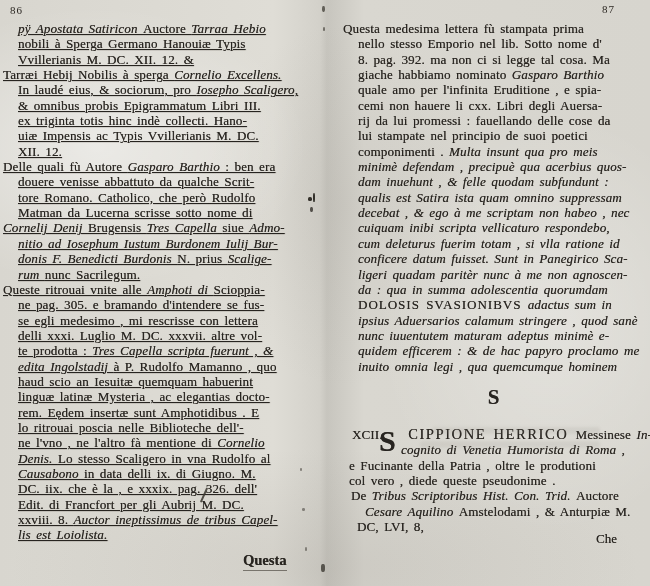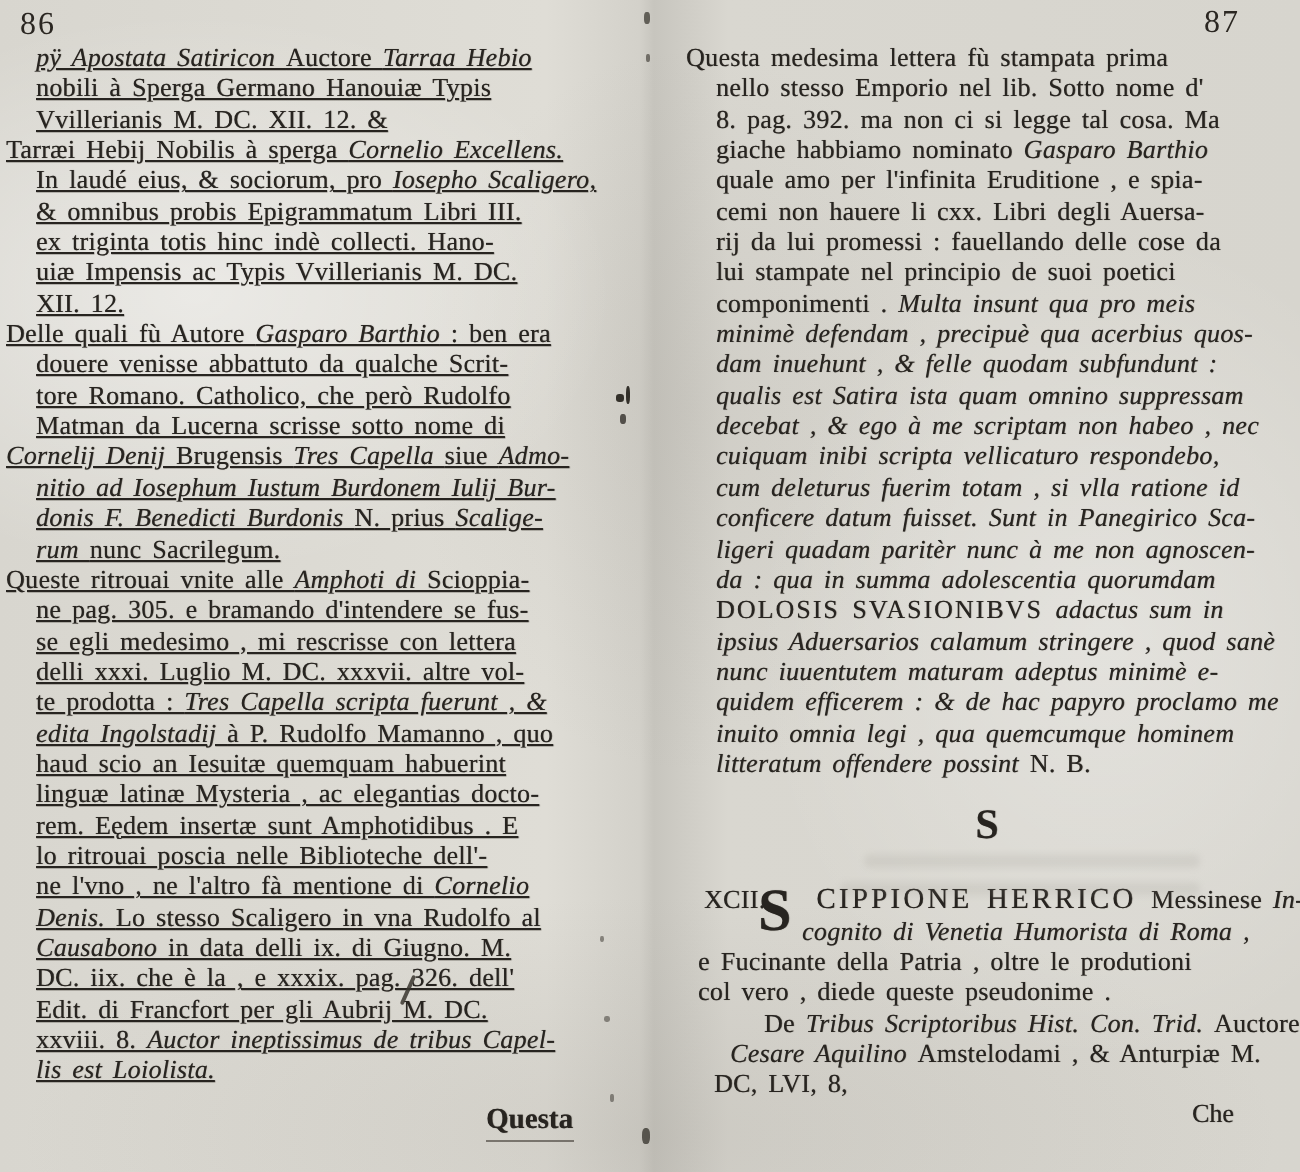--- a/index.html
+++ b/index.html
@@ -12,39 +12,39 @@
     position:relative;width:650px;height:586px;
     color:#272420;
     background:
       radial-gradient(ellipse 300px 200px at 15% 25%, rgba(255,255,255,.45), transparent 70%),
       radial-gradient(ellipse 250px 300px at 85% 55%, rgba(255,255,255,.30), transparent 70%),
       radial-gradient(ellipse 420px 160px at 50% 97%, rgba(150,146,138,.20), transparent 75%),
       radial-gradient(ellipse 200px 260px at 53% 35%, rgba(150,146,138,.14), transparent 70%),
       linear-gradient(90deg,#d8d6cf 0%,#dfddd6 42%,#d3d1ca 49.2%,#c7c5be 50.3%,#d9d7d0 56%,#d7d5ce 100%);
   }
   .pagenum{
-    position:absolute;font-size:16px;letter-spacing:1px;
+    position:absolute;font-size:11px;letter-spacing:1px;
     color:#2b2722;
   }
   .pagenum.left{left:10px;top:4px;}
   .pagenum.right{left:602px;top:3px;}
   .textblock{
     position:absolute;top:21px;
     font-size:13px;line-height:15.35px;
     letter-spacing:0.15px;word-spacing:2px;
     text-shadow:0.2px 0.2px 0.35px rgba(40,34,26,0.65);
   }
   #left-block{left:3px;width:322px;text-decoration:underline;}
   #right-block{left:343px;width:302px;}
   .line{white-space:nowrap;height:15.35px;overflow:visible;}
   
   .cont .line{padding-left:15px;}
   .hang .line{padding-left:15px;}
   .hang .line:first-child{padding-left:0;}
-  .hang2 .line:nth-child(1){padding-left:8px;margin-left:31px;}
+  .hang2 .line:nth-child(1){padding-left:8px;}
   .hang2 .line:nth-child(2){padding-left:22px;}
   .hang2 .line:nth-child(3){padding-left:14px;}
   .sect{text-align:center;margin-top:13px;margin-bottom:19px;}
   .sect .line{height:21px;line-height:21px;font-size:21px;letter-spacing:1px;font-weight:bold;}
   .xcii{position:relative;}
   .xcii .line{padding-left:6px;}
   .xcii .line:first-child{padding-left:9px;}
   .xcii .line.dcind{padding-left:58px;}
   
   .seg-i{font-style:italic;}
@@ -54,21 +54,21 @@
   .seg-d{
     position:absolute;left:36px;top:0px;
     font-size:30px;line-height:28px;font-weight:bold;
     letter-spacing:0;
   }
   .catchword{
     position:absolute;font-size:14.5px;font-weight:bold;
     text-shadow:0.2px 0.2px 0.4px rgba(40,34,26,0.7);
   }
   .catchword.left{left:243px;top:552px;border-bottom:1px solid rgba(45,40,32,.55);padding-bottom:1px;}
-  .catchword.right{left:596px;top:549px;font-size:13px;font-weight:normal;}
+  .catchword.right{left:596px;top:531px;font-size:13px;font-weight:normal;}
   
   .speck{position:absolute;background:#33302a;border-radius:40%;}
   .spk1{left:308px;top:197px;width:4px;height:4px;}
   .spk2{left:313px;top:193px;width:2px;height:9px;}
   .spk3{left:310px;top:207px;width:3px;height:5px;opacity:.8;}
   .spk4{left:322px;top:6px;width:3px;height:6px;opacity:.7;}
   .spk5{left:323px;top:27px;width:2px;height:4px;opacity:.6;}
   .spk6{left:321px;top:564px;width:4px;height:8px;opacity:.75;}
   .spk7{left:300px;top:468px;width:2px;height:3px;opacity:.5;}
   .spk8{left:302px;top:508px;width:3px;height:3px;opacity:.5;}
@@ -156,21 +156,20 @@
         <div class="line"><span class="seg-i">cuiquam inibi scripta vellicaturo respondebo,</span></div>
         <div class="line"><span class="seg-i">cum deleturus fuerim totam , si vlla ratione id</span></div>
         <div class="line"><span class="seg-i">conficere datum fuisset. Sunt in Panegirico Sca-</span></div>
         <div class="line"><span class="seg-i">ligeri quadam paritèr nunc à me non agnoscen-</span></div>
         <div class="line"><span class="seg-i">da : qua in summa adolescentia quorumdam</span></div>
         <div class="line"><span class="seg-c">DOLOSIS SVASIONIBVS </span><span class="seg-i">adactus sum in</span></div>
         <div class="line"><span class="seg-i">ipsius Aduersarios calamum stringere , quod sanè</span></div>
         <div class="line"><span class="seg-i">nunc iuuentutem maturam adeptus minimè e-</span></div>
         <div class="line"><span class="seg-i">quidem efficerem : &amp; de hac papyro proclamo me</span></div>
         <div class="line"><span class="seg-i">inuito omnia legi , qua quemcumque hominem</span></div>
-        <div class="line"><span class="seg-i">litteratum offendere possint </span><span class="seg-r">N. B.</span></div>
       </div>
       <div class="block sect">
         <div class="line"><span class="seg-r">S</span></div>
       </div>
       <div class="block xcii">
         <div class="line"><span class="seg-r">XCII. </span><span class="seg-d">S</span><span class="seg-g"></span><span class="seg-C">CIPPIONE HERRICO </span><span class="seg-r">Messinese </span><span class="seg-i">In-</span></div>
         <div class="line dcind"><span class="seg-i">cognito di Venetia Humorista di Roma ,</span></div>
         <div class="line"><span class="seg-r">e Fucinante della Patria , oltre le produtioni</span></div>
         <div class="line"><span class="seg-r">col vero , diede queste pseudonime .</span></div>
       </div>

